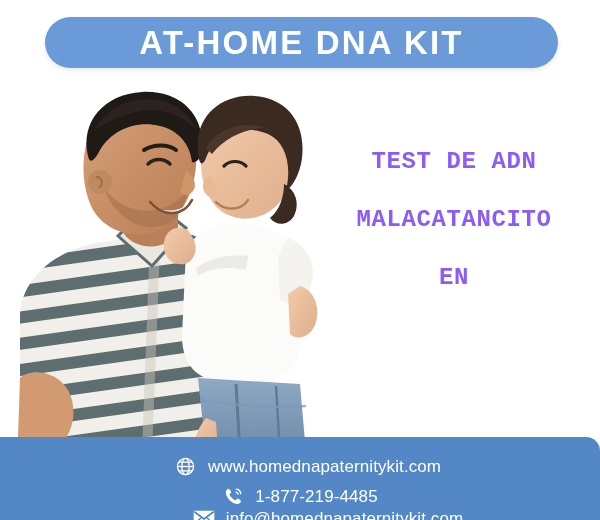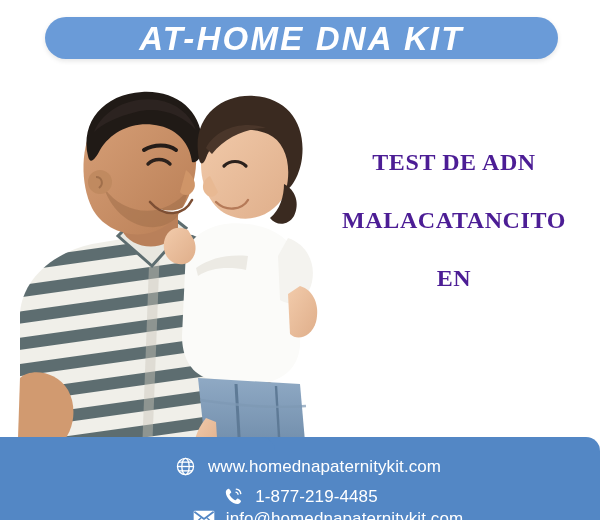--- a/index.html
+++ b/index.html
@@ -19,28 +19,27 @@
     background: #ffffff;
     overflow: hidden;
   }
 
   
   .header-banner {
     position: absolute;
     left: 45px;
     top: 17px;
     width: 513px;
-    height: 42px;
+    height: 51px;
     background: #6a9bd8;
     border-radius: 26px;
     display: flex;
     align-items: center;
     justify-content: center;
     box-shadow: 0 2px 5px rgba(0,0,0,0.10);
-    font-style: italic;
   }
   .header-title {
     color: #ffffff;
     font-size: 33px;
     font-weight: bold;
     letter-spacing: 2.2px;
     line-height: 1;
     white-space: nowrap;
     font-family: "Liberation Sans", sans-serif;
   }
@@ -58,28 +57,28 @@
 
   
   .headline-block {
     position: absolute;
     left: 318px;
     top: 150px;
     width: 272px;
     text-align: center;
   }
   .headline-line {
-    color: #4c1d95;
+    color: #8b5cf6;
     font-size: 24px;
     font-weight: bold;
     letter-spacing: 0.6px;
     line-height: 1;
     margin: 0 0 34px 0;
     white-space: nowrap;
-    font-family: Liberation Serif, serif;
+    font-family: Liberation Mono, monospace;
   }
   .headline-line:last-child { margin-bottom: 0; }
 
   
   .footer-band {
     position: absolute;
     left: 0;
     top: 437px;
     width: 600px;
     height: 83px;

